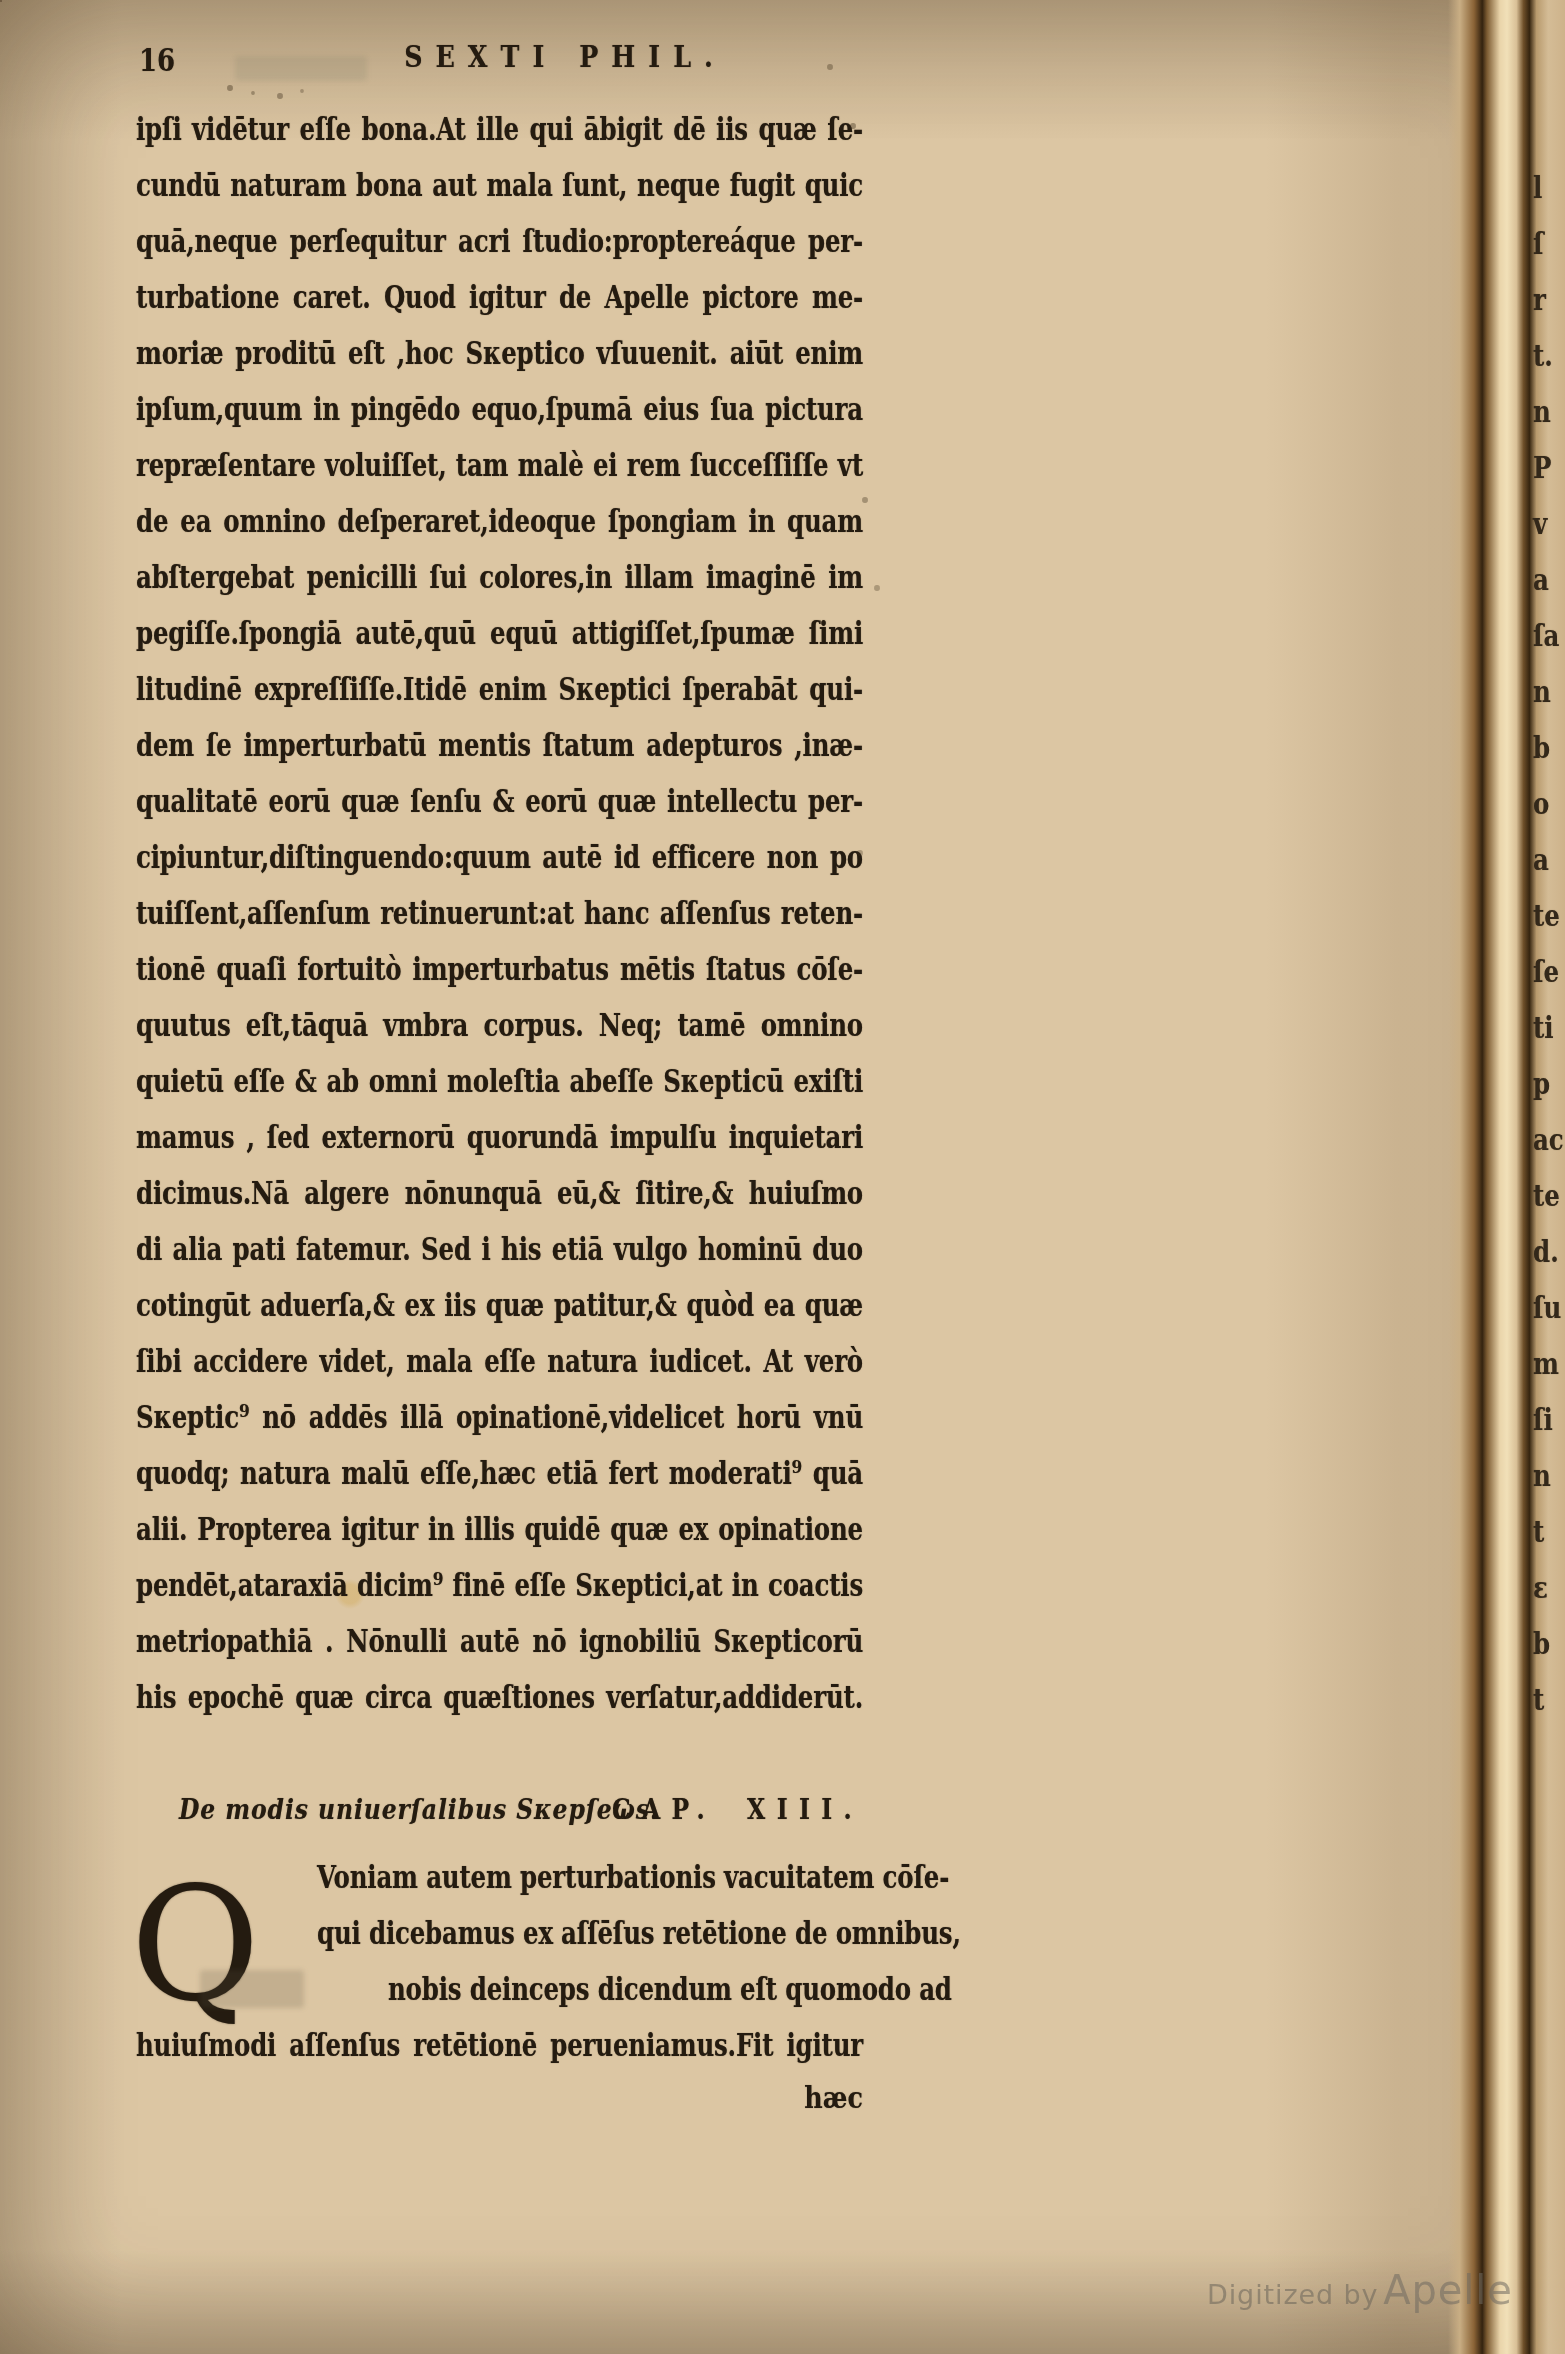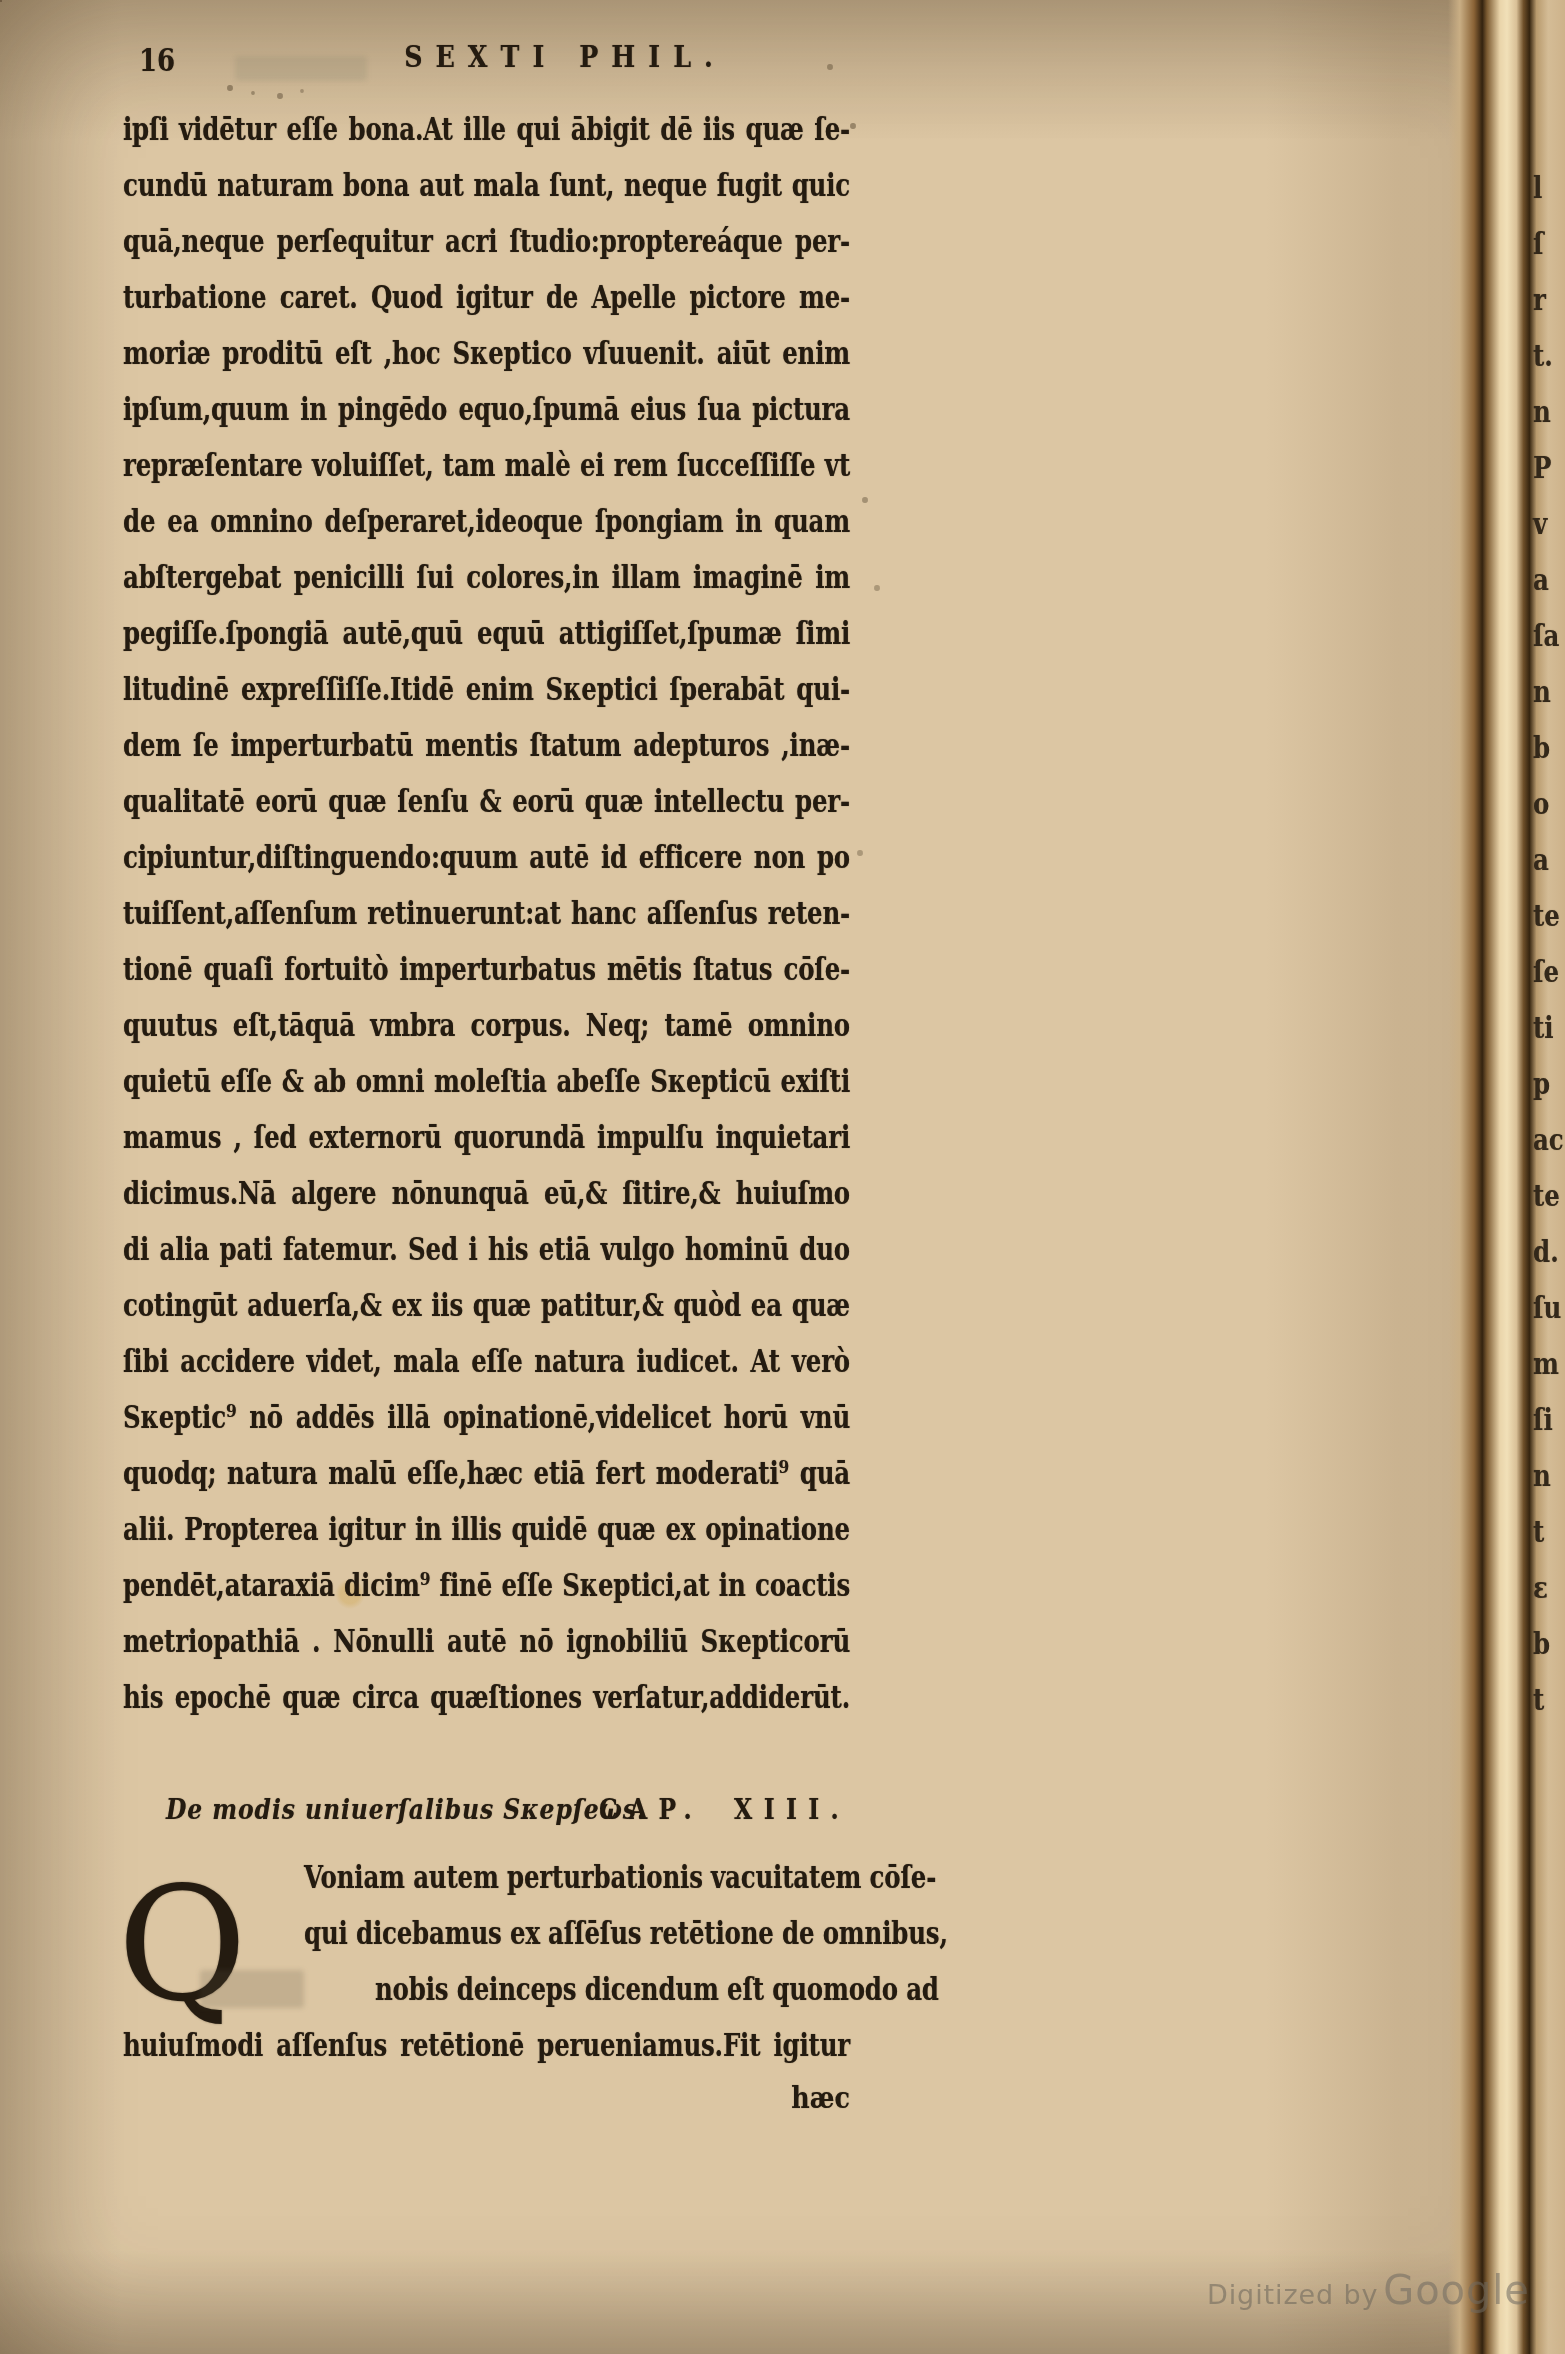--- a/index.html
+++ b/index.html
@@ -22,21 +22,21 @@
   .pagenum{
     position:absolute;left:139px;top:45px;
     font-size:26px;font-weight:bold;transform:scaleY(1.2);
   }
   .running-header{
     position:absolute;left:320px;top:41px;width:490px;
     text-align:center;font-size:25.4px;font-weight:bold;letter-spacing:13px;
     transform:scaleY(1.2);
   }
   .textblock{
-    position:absolute;left:123px;top:102px;width:727px;
+    position:absolute;left:136px;top:102px;width:727px;
   }
   .line{
     height:56px;line-height:56px;
     font-size:24.5px;font-weight:bold;letter-spacing:-0.2px;
     text-align:justify;text-align-last:justify;
     transform:scaleY(1.27);
     white-space:nowrap;
   }
   .chapter-heading{
     position:relative;height:56px;margin-top:55px;
@@ -198,21 +198,21 @@
     <span>ſi</span>
     <span>n</span>
     <span>t</span>
     <span>ε</span>
     <span>b</span>
     <span>t</span>
   </div>
 
   <div class="watermark">
     <span class="wm-prefix">Digitized by</span>
-    <span class="wm-brand">Google</span>
+    <span class="wm-brand">Apelle</span>
   </div>
 
   <div class="specks"></div>
   <div class="bleed1"></div>
   <div class="bleed2"></div>
 
 </div>
 
 
 </body></html>

